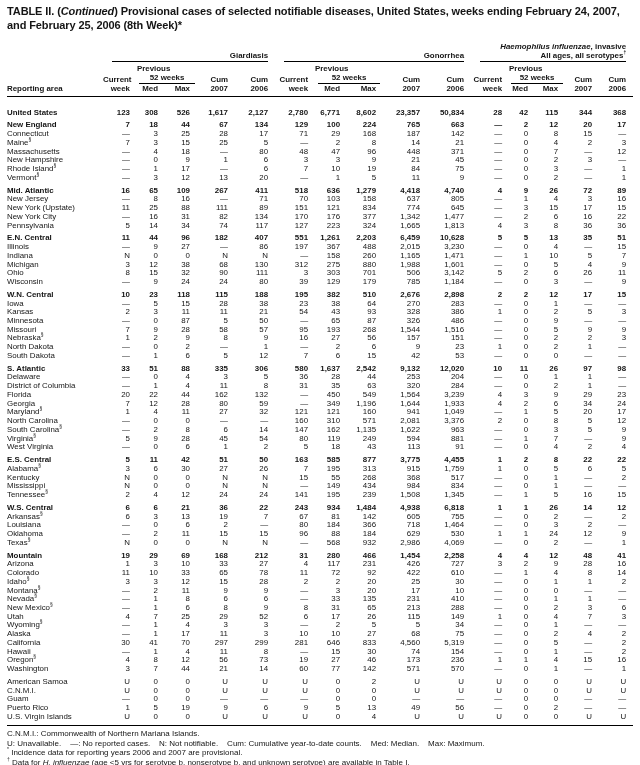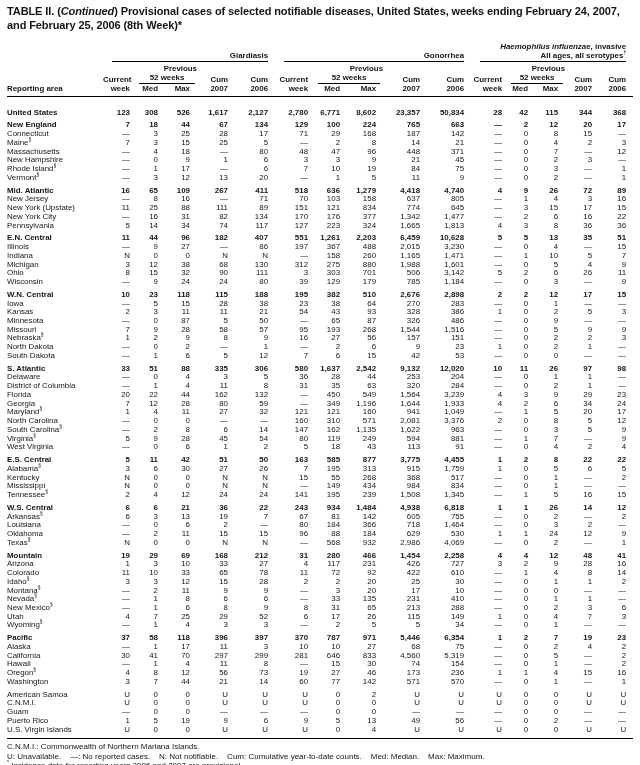--- a/index.html
+++ b/index.html
@@ -10,21 +10,21 @@
   sup{font-size:62%;vertical-align:super;line-height:0;}
   table{border-collapse:collapse;table-layout:fixed;width:626px;margin-top:9px;}
   th,td{padding:0;font-size:7.9px;line-height:8.3px;font-weight:normal;vertical-align:bottom;white-space:nowrap;overflow:visible;}
   thead th{font-weight:bold;}
   col.c-area{width:96px;}
   col.g1a{width:34px}col.g1b{width:28px}col.g1c{width:32px}col.g1d{width:38px}col.g1e{width:40px}
   col.g2a{width:40px}col.g2b{width:32px}col.g2c{width:36px}col.g2d{width:44px}col.g2e{width:44px}
   col.g3a{width:38px}col.g3b{width:26px}col.g3c{width:30px}col.g3d{width:34px}col.g3e{width:34px}
   .grp{text-align:right;padding:0 7px 0 9px;}
   .grpu{border-bottom:1px solid #000;padding-bottom:1.5px;line-height:9px;}
-  .prev{text-align:right;padding-top:3px;}
+  .prev{text-align:left;padding-top:3px;}
   .wk{text-align:center;}
   .wk .grpu{display:inline-block;width:92%;padding-bottom:1px;text-align:center;}
   thead th.num{text-align:right;padding-right:7px;padding-top:1px;}
   .hbot th{border-bottom:1.6px solid #000;padding-bottom:2px;}
   .ra{text-align:left;vertical-align:bottom;}
   td.area{text-align:left;}
   td.num{text-align:right;padding-right:7px;}
   tr.b td{font-weight:bold;}
   tbody tr td{padding-top:0.45px;}
   tr.gap td{padding-top:4.5px;}
@@ -1121,38 +1121,20 @@
           <td class="num">2</td>
           <td class="num">5</td>
           <td class="num">5</td>
           <td class="num">34</td>
           <td class="num">—</td>
           <td class="num">0</td>
           <td class="num">1</td>
           <td class="num">—</td>
           <td class="num">—</td>
         </tr>
-        <tr class="b gap">
-          <td class="area">Pacific</td>
-          <td class="num">37</td>
-          <td class="num">58</td>
-          <td class="num">118</td>
-          <td class="num">396</td>
-          <td class="num">397</td>
-          <td class="num">370</td>
-          <td class="num">787</td>
-          <td class="num">971</td>
-          <td class="num">5,446</td>
-          <td class="num">6,354</td>
-          <td class="num">1</td>
-          <td class="num">2</td>
-          <td class="num">7</td>
-          <td class="num">19</td>
-          <td class="num">23</td>
-        </tr>
         <tr>
           <td class="area">Alaska</td>
           <td class="num">—</td>
           <td class="num">1</td>
           <td class="num">17</td>
           <td class="num">11</td>
           <td class="num">3</td>
           <td class="num">10</td>
           <td class="num">10</td>
           <td class="num">27</td>

